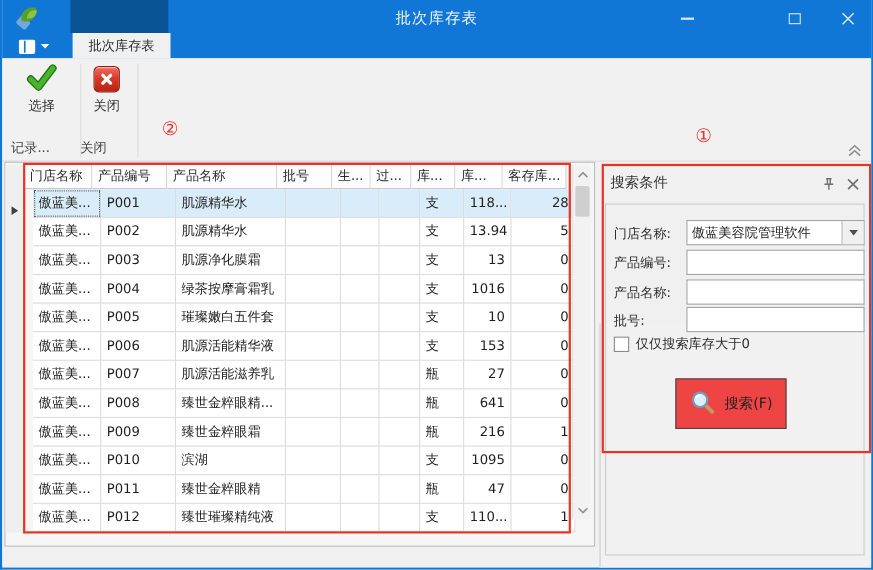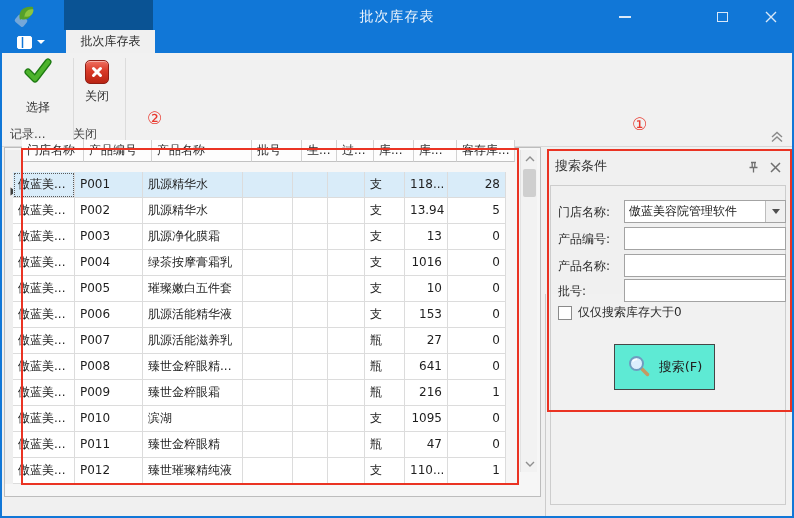--- a/index.html
+++ b/index.html
@@ -41,22 +41,22 @@
   .annot { position:absolute; color:#e8392e; font-size:17px; line-height:17px; pointer-events:none; z-index:60; }
   .annot-1 { left:630px; top:116px; } .annot-2 { left:145px; top:110px; }
 
   
   .main { position:absolute; left:0; top:147px; width:790px; height:367px; background:#f0f0f0; }
   .grid-control { position:absolute; left:2px; top:147px; width:537px; height:350px;
                   background:#f6f6f6; border:1px solid #bdbdbd; }
   .row-indicator-col { position:absolute; left:3px; top:150px; width:17px; height:334px;
                        background:#efefef; border-right:1px solid #cfcfcf; }
   .row-indicator-arrow { position:absolute; left:8px; top:181px; }
-  .thead { position:absolute; left:20px; top:140px; height:22px; display:flex;border-radius:10px; }
-  .tbody { position:absolute; left:11px; top:172px; }
+  .thead { position:absolute; left:20px; top:150px; height:22px; display:flex;border-radius:10px; }
+  .tbody { position:absolute; left:28px; top:172px; }
   .trow { display:flex; height:26px; background:#ffffff; }
   .trow.sel .cell { background:#d9ecf9; }
   .cell { height:26px; line-height:25px; font-size:12px; color:#1e1e1e; padding:0 5px;
           border-right:1px solid #dcdcdc; border-bottom:1px solid #dcdcdc;
           overflow:hidden; white-space:nowrap; }
   .cell.head { height:22px; line-height:21px; background:#fdfdfd; color:#2b2b2b;
                border-right:1px solid #d2d2d2; border-bottom:1px solid #c2c2c2; }
   .cell.focus { outline:1px dotted #5a5a5a; outline-offset:-2px; }
   .col0{width:62px}.col1{width:68px}.col2{width:100px}.col3{width:50px}.col4{width:35px}
   .col5{width:37px}.col6{width:40px}.col7{width:43px}.col8{width:58px}
@@ -90,21 +90,21 @@
               background:#ffffff; display:flex; }
   .sp-combo .val { flex:1; font-size:12px; line-height:21px; padding:0 4px; color:#222;
                    overflow:hidden; white-space:nowrap; }
   .sp-combo .dd { width:20px; border-left:1px solid #bdbdbd; background:#f0f0f0;
                   display:flex; align-items:center; justify-content:center; }
   .dd-caret { width:0; height:0; border-left:4px solid transparent; border-right:4px solid transparent; border-top:5px solid #4f4f4f; }
   .sp-checkrow { position:absolute; left:556px; top:304px; display:flex; align-items:center; gap:6px; }
   .sp-checkbox { width:14px; height:14px; border:1px solid #8a8a8a; background:#fff; }
   .sp-checklabel { font-size:12px; color:#2b2b2b; }
   .search-btn { position:absolute; left:612px; top:344px; width:101px; height:46px;
-                background:#5eead4; border:1px solid #464646; display:flex;
+                background:#ef4444; border:1px solid #464646; display:flex;
                 align-items:center; justify-content:center; gap:8px; }
   .search-btn .lbl { font-size:13px; color:#222; }
 </style>
 </head>
 <body>
 
 <div class="window">
 
   <div class="titlebar">
     <span class="app-logo">
@@ -132,21 +132,21 @@
           <rect x="0.5" y="0.5" width="14" height="12" rx="1.5" fill="#ffffff" stroke="#ffffff"></rect>
           <line x1="5.5" y1="1" x2="5.5" y2="12" stroke="#1177d7" stroke-width="1.5"></line>
         </svg>
       <span class="qat-caret"></span>
     </div>
   </div>
 
   <div class="doc-tab">批次库存表</div>
 
   <div class="ribbon">
-    <div class="rb-button" style="left:12px;justify-content:space-between;">
+    <div class="rb-button" style="left:12px;">
       <svg width="28" height="26" viewBox="0 0 28 26">
         <path d="M4 14 L11 21 L24 4" fill="none" stroke="#1d7a12" stroke-width="7" stroke-linecap="round" stroke-linejoin="round"></path>
         <path d="M4 14 L11 21 L24 4" fill="none" stroke="#4db32c" stroke-width="4.5" stroke-linecap="round" stroke-linejoin="round"></path>
       </svg>
       <span class="lbl">选择</span>
     </div>
     <div class="rb-sep" style="left:71px;"></div>
     <div class="rb-button" style="left:71px;">
       <span class="redx">
         <svg width="12" height="12">

